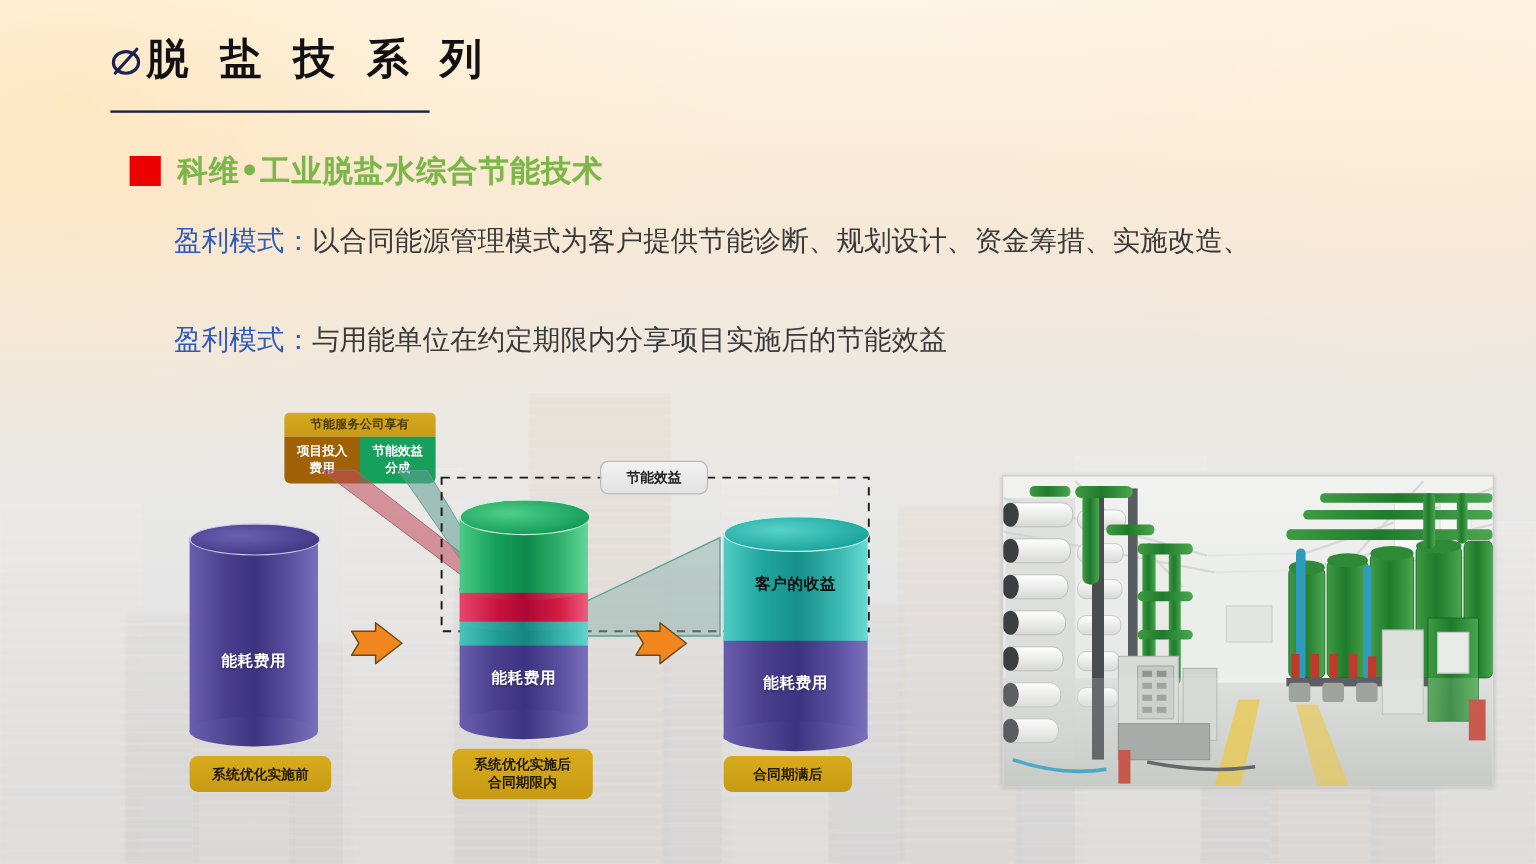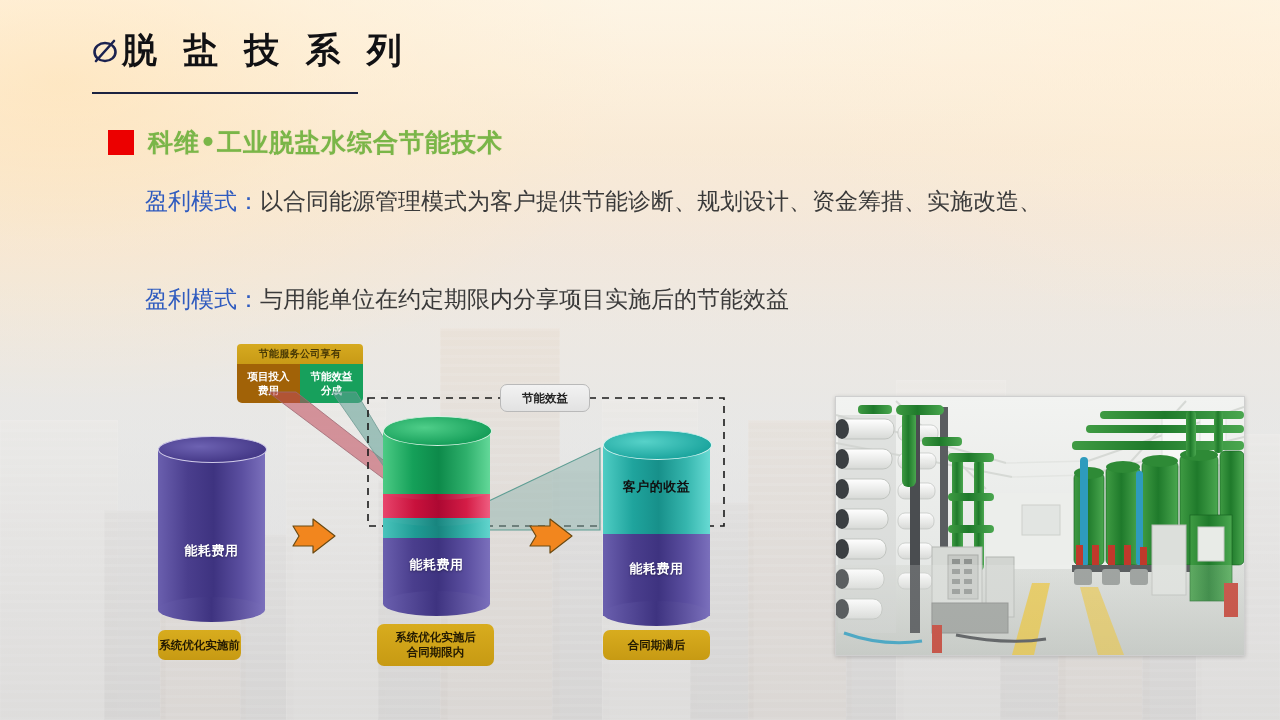--- a/index.html
+++ b/index.html
@@ -54,21 +54,21 @@
   .heading-row{position:absolute;left:108px;top:126px;display:flex;align-items:center;gap:14px;}
   .red-bullet{width:26px;height:25px;background:#ec0000;flex:none;}
   .heading-text{font-size:25px;font-weight:700;color:#7ab648;letter-spacing:1px;
     font-family:"DejaVu Sans","Liberation Sans",sans-serif;text-shadow:0 0 1px rgba(110,160,60,.4);}
 
   .para{position:absolute;font-size:23px;color:#3a3a3a;line-height:46px;
     font-family:"DejaVu Sans","Liberation Sans",sans-serif;}
   .para .key{color:#2f5bbf;}
   #para1{left:145px;top:178px;width:1085px;text-indent:0;}
   #para1 .l2{display:block;padding-left:36px;}
-  #para2{left:145px;top:278px;width:1000px;font-family:Liberation Mono, monospace;}
+  #para2{left:145px;top:261px;width:1000px;}
 
   
   .diagram{position:absolute;left:0;top:330px;width:820px;height:340px;}
 
   .legend{position:absolute;left:237px;top:14px;width:126px;}
   .legend-top{background:linear-gradient(180deg,#d6aa20,#c89a16);color:#4a3a05;
     font-size:10px;font-weight:700;text-align:center;padding:3px 0;border-radius:4px 4px 0 0;
     font-family:"DejaVu Sans","Liberation Sans",sans-serif;letter-spacing:.3px;}
   .legend-bottom{display:flex;}
   .legend-cell{flex:1;font-size:10.5px;font-weight:700;color:#fff;text-align:center;
@@ -211,30 +211,30 @@
       <div class="cap" style="top:92px;height:18px;background:linear-gradient(90deg,#49c4bc,#18857f 50%,#61d4cd);"></div>
 
       <div class="seg" style="top:74px;height:28px;background:linear-gradient(90deg,#e8456c 0%,#c8113c 30%,#ad0832 52%,#d41c46 78%,#ef5d80 100%);"></div>
       <div class="cap" style="top:66px;height:18px;background:linear-gradient(90deg,#e8456c,#ad0832 50%,#ef5d80);"></div>
 
       <div class="seg" style="top:14px;height:64px;background:linear-gradient(90deg,#4ccb85 0%,#15a059 28%,#0d8a4a 52%,#2fb06c 78%,#63d899 100%);"></div>
       <div class="cap" style="top:0;height:28px;background:radial-gradient(ellipse at 38% 38%,#4fce89,#169f5a 72%);border:1px solid #d6f2e2;"></div>
       <div class="label white" style="top:140px;">能耗费用</div>
     </div>
 
-    <div class="cyl" style="left:603px;top:100px;width:107px;height:192px;">
+    <div class="cyl" style="left:603px;top:100px;width:120px;height:192px;">
       <div class="seg" style="top:100px;height:86px;background:linear-gradient(90deg,#6a5fae 0%,#4a3e8d 28%,#3e3380 52%,#5b4fa0 78%,#7b70bc 100%);"></div>
       <div class="cap" style="top:171px;height:25px;background:linear-gradient(90deg,#6a5fae,#3e3380 50%,#7b70bc);"></div>
       <div class="seg" style="top:14px;height:90px;background:linear-gradient(90deg,#4fcdc4 0%,#1fa49d 28%,#17908a 52%,#36b6ae 78%,#67dad3 100%);"></div>
       <div class="cap" style="top:0;height:28px;background:radial-gradient(ellipse at 38% 38%,#57d2c9,#1da69f 72%);border:1px solid #d4f3f0;"></div>
       <div class="label dark" style="top:48px;">客户的收益</div>
       <div class="label white" style="top:130px;">能耗费用</div>
     </div>
 
-    <div class="footer-tag" style="left:158px;top:300px;width:83px;height:30px;">
+    <div class="footer-tag" style="left:158px;top:300px;width:118px;height:30px;">
       <span>系统优化实施前</span>
     </div>
     <div class="footer-tag" style="left:377px;top:294px;width:117px;height:42px;">
       <span>系统优化实施后</span>
       <span>合同期限内</span>
     </div>
     <div class="footer-tag" style="left:603px;top:300px;width:107px;height:30px;">
       <span>合同期满后</span>
     </div>
   </div>

